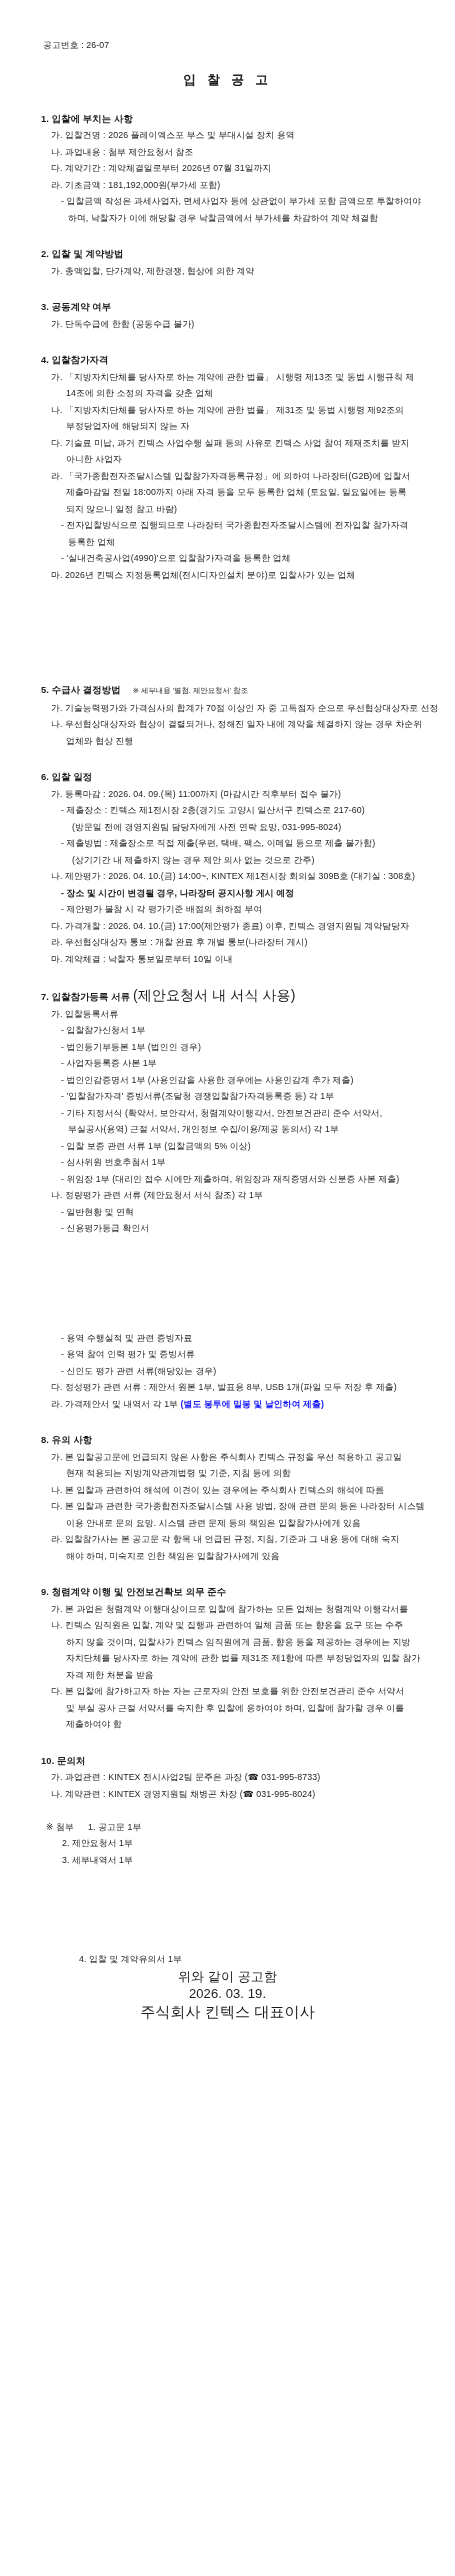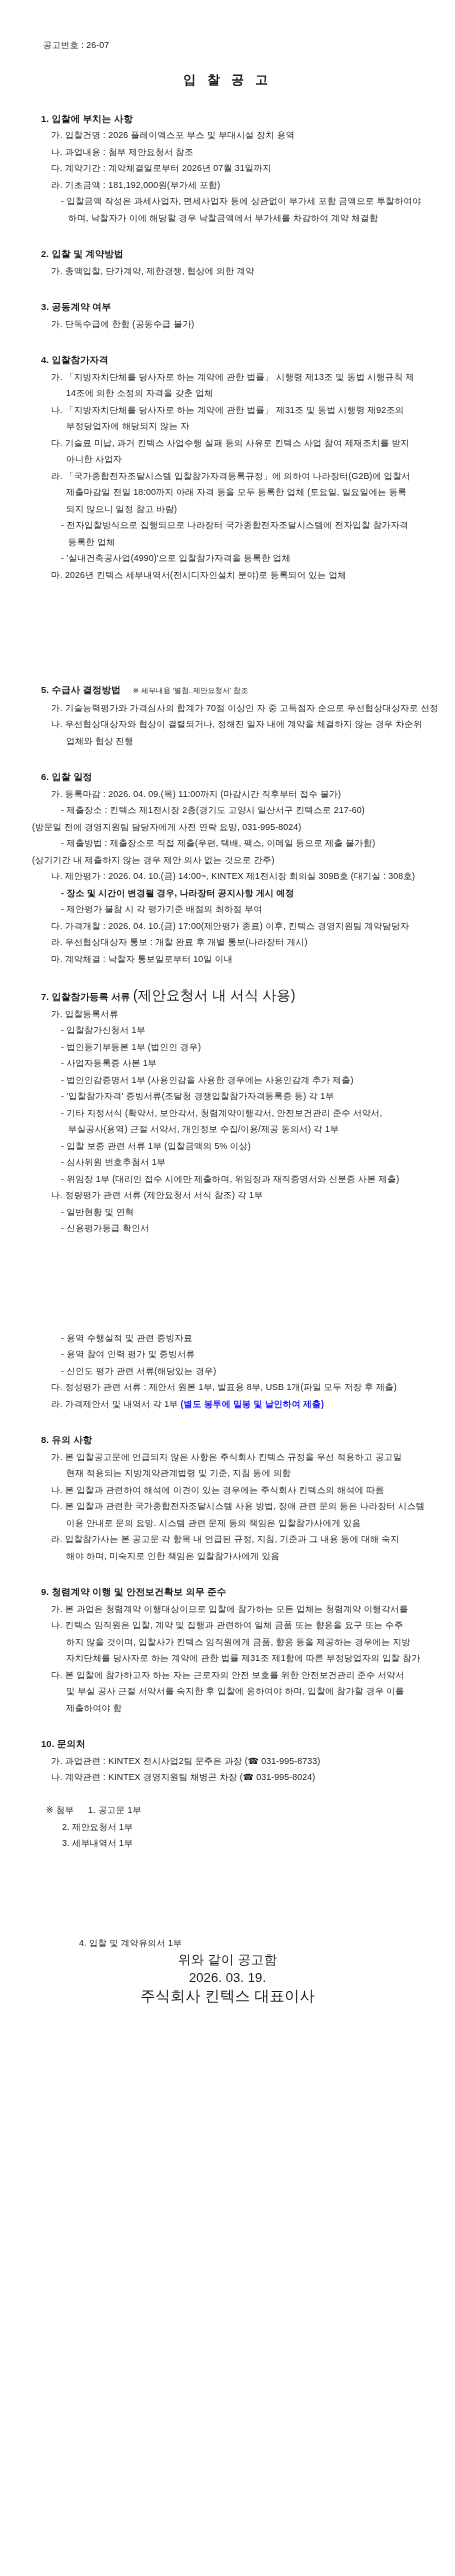--- a/index.html
+++ b/index.html
@@ -20,21 +20,21 @@
     letter-spacing:0.1px;
     white-space:nowrap;
   }
   
   .notice{margin-left:43px;}
   .hd{margin-left:41px;font-weight:bold;font-size:9.4px;margin-top:20px;}
   .it{margin-left:51px;}
   .itc{margin-left:66px;}
   .dash{margin-left:61px;}
   .dashc{margin-left:68px;}
-  .dashc2{margin-left:32px;}
+  .dashc2{margin-left:72px;}
   .b{font-weight:bold;}
   .blue{color:#1a1aff;font-weight:bold;}
   .pagebreak{margin-top:93px;}
   .pagebreak-lg{margin-top:99px;}
   .doc-title{
     margin:15.4px 0 0 0;
     text-align:center;
     font-size:12.7px;
     font-weight:bold;
     letter-spacing:3.9px;
@@ -88,21 +88,21 @@
     <p class="ln it">나. 「지방자치단체를 당사자로 하는 계약에 관한 법률」 제31조 및 동법 시행령 제92조의</p>
     <p class="ln itc">부정당업자에 해당되지 않는 자</p>
     <p class="ln it">다. 기술료 미납, 과거 킨텍스 사업수행 실패 등의 사유로 킨텍스 사업 참여 제재조치를 받지</p>
     <p class="ln itc">아니한 사업자</p>
     <p class="ln it">라. 「국가종합전자조달시스템 입찰참가자격등록규정」에 의하여 나라장터(G2B)에 입찰서</p>
     <p class="ln itc">제출마감일 전일 18:00까지 아래 자격 등을 모두 등록한 업체 (토요일, 일요일에는 등록</p>
     <p class="ln itc">되지 않으니 일정 참고 바람)</p>
     <p class="ln dash">- 전자입찰방식으로 집행되므로 나라장터 국가종합전자조달시스템에 전자입찰 참가자격</p>
     <p class="ln dashc">등록한 업체</p>
     <p class="ln dash">- '실내건축공사업(4990)'으로 입찰참가자격을 등록한 업체</p>
-    <p class="ln it">마. 2026년 킨텍스 세부내역서(전시디자인설치 분야)로 등록되어 있는 업체</p>
+    <p class="ln it">마. 2026년 킨텍스 지정등록업체(전시디자인설치 분야)로 입찰사가 있는 업체</p>
 
     <p class="ln hd pagebreak-lg">
       <span>5. 수급사 결정방법</span><span class="hd-note">※ 세부내용 '별첨. 제안요청서' 참조</span>
     </p>
     <p class="ln it">가. 기술능력평가와 가격심사의 합계가 70점 이상인 자 중 고득점자 순으로 우선협상대상자로 선정</p>
     <p class="ln it">나. 우선협상대상자와 협상이 결렬되거나, 정해진 일자 내에 계약을 체결하지 않는 경우 차순위</p>
     <p class="ln itc">업체와 협상 진행</p>
 
     <p class="ln hd">6. 입찰 일정</p>
     <p class="ln it">가. 등록마감 : 2026. 04. 09.(목) 11:00까지 (마감시간 직후부터 접수 불가)</p>
@@ -149,20 +149,21 @@
     <p class="ln it">다. 본 입찰과 관련한 국가종합전자조달시스템 사용 방법, 장애 관련 문의 등은 나라장터 시스템</p>
     <p class="ln itc">이용 안내로 문의 요망. 시스템 관련 문제 등의 책임은 입찰참가사에게 있음</p>
     <p class="ln it">라. 입찰참가사는 본 공고문 각 항목 내 언급된 규정, 지침, 기준과 그 내용 등에 대해 숙지</p>
     <p class="ln itc">해야 하며, 미숙지로 인한 책임은 입찰참가사에게 있음</p>
 
     <p class="ln hd">9. 청렴계약 이행 및 안전보건확보 의무 준수</p>
     <p class="ln it">가. 본 과업은 청렴계약 이행대상이므로 입찰에 참가하는 모든 업체는 청렴계약 이행각서를</p>
     <p class="ln it">나. 킨텍스 임직원은 입찰, 계약 및 집행과 관련하여 일체 금품 또는 향응을 요구 또는 수주</p>
     <p class="ln itc">하지 않을 것이며, 입찰사가 킨텍스 임직원에게 금품, 향응 등을 제공하는 경우에는 지방</p>
     <p class="ln itc">자치단체를 당사자로 하는 계약에 관한 법률 제31조 제1항에 따른 부정당업자의 입찰 참가</p>
+    <p class="ln itc">자격 제한 처분을 받음</p>
     <p class="ln it">다. 본 입찰에 참가하고자 하는 자는 근로자의 안전 보호를 위한 안전보건관리 준수 서약서</p>
     <p class="ln itc">및 부실 공사 근절 서약서를 숙지한 후 입찰에 응하여야 하며, 입찰에 참가할 경우 이를</p>
     <p class="ln itc">제출하여야 함</p>
 
     <p class="ln hd">10. 문의처</p>
     <p class="ln it">가. 과업관련 : KINTEX 전시사업2팀 문주은 과장 (☎ 031-995-8733)</p>
     <p class="ln it">나. 계약관련 : KINTEX 경영지원팀 채병곤 차장 (☎ 031-995-8024)</p>
 
     <p class="ln attach attach-block">
       <span>※ 첨부</span><span class="attach-item1">1. 공고문 1부</span>

